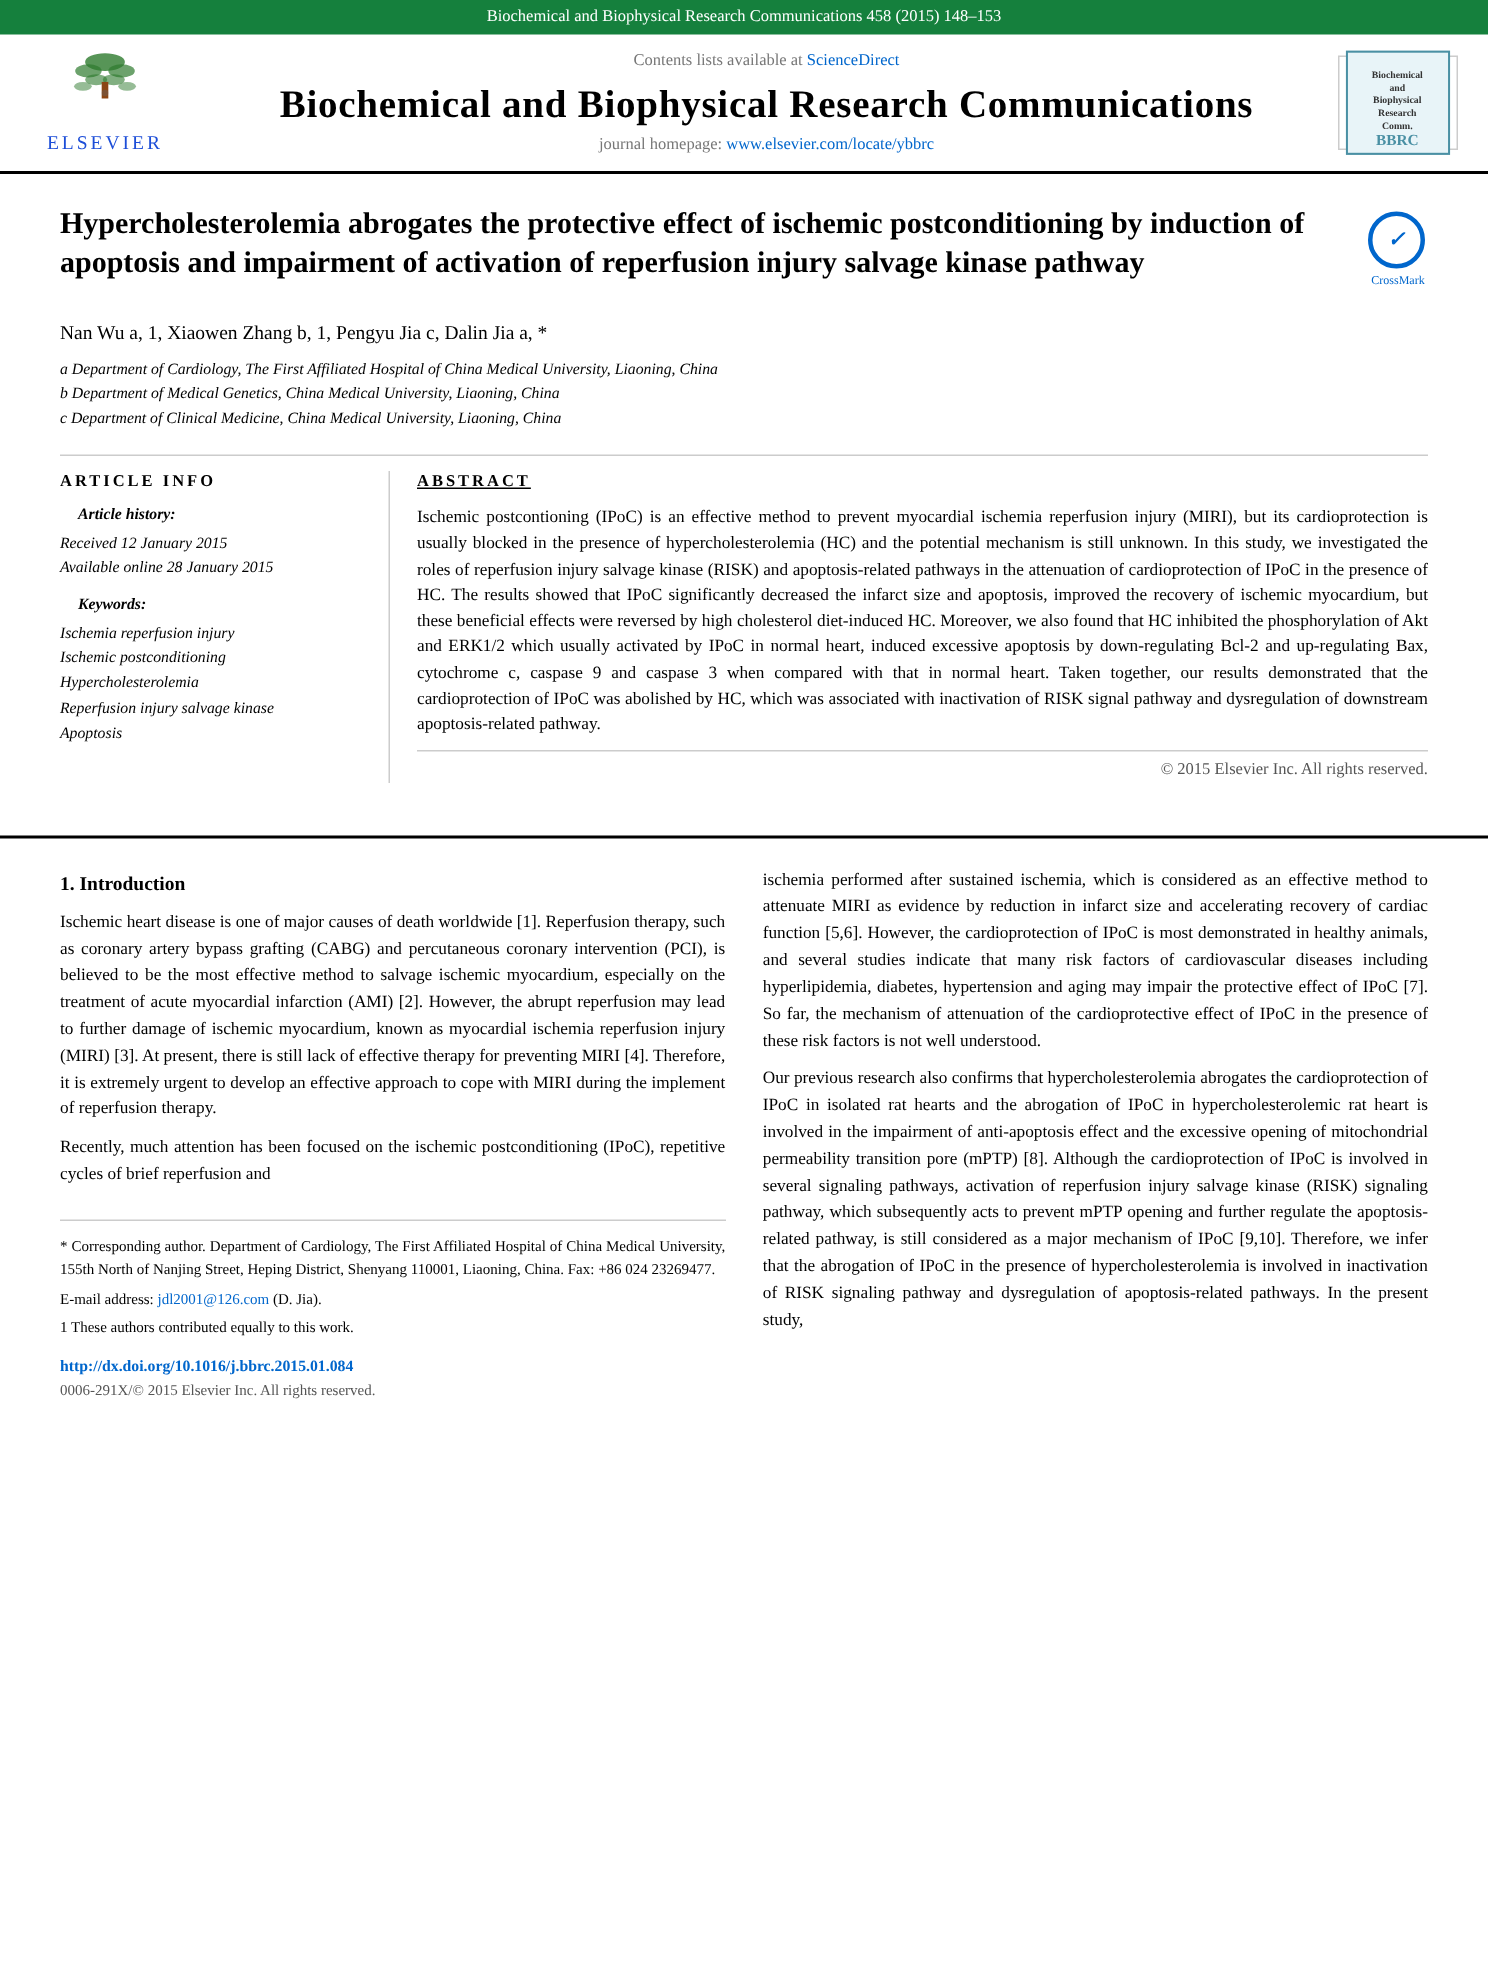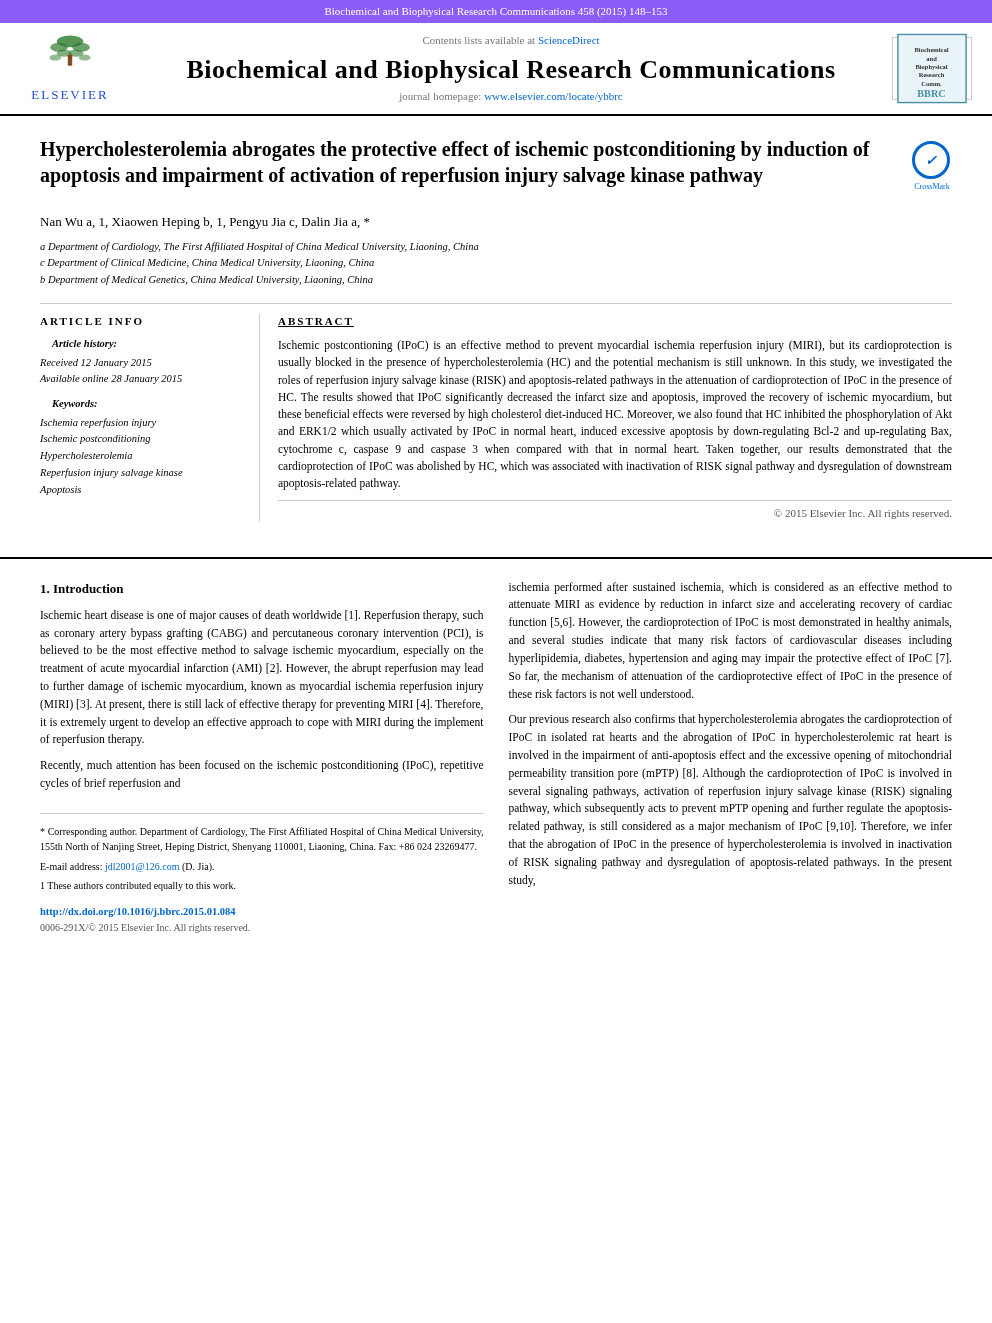--- a/index.html
+++ b/index.html
@@ -7,21 +7,21 @@
       font-family: 'Times New Roman', Times, serif;
       background: #fff;
       color: #000;
       width: 992px;
       min-height: 1323px;
       font-size: 13px;
       line-height: 1.4;
     }
 
     .top-bar {
-      background: #8b5cf6;
+      background: #15803d;
       text-align: center;
       padding: 4px 0;
       font-size: 11px;
       color: #fff;
     }
 
     .header-section {
       border-bottom: 2px solid #000;
       padding: 10px 20px 10px 20px;
       display: flex;
@@ -362,27 +362,27 @@
 
   <div class="article-title-section">
     <div class="article-title">Hypercholesterolemia abrogates the protective effect of ischemic postconditioning by induction of apoptosis and impairment of activation of reperfusion injury salvage kinase pathway</div>
     <div class="crossmark-logo">
       <div class="crossmark-circle">✓</div>
       <div style="font-size:8px; text-align:center; color:#0066cc; margin-top:2px;">CrossMark</div>
     </div>
   </div>
 
   <div class="authors-line">
-    <span>Nan Wu a, 1, Xiaowen Heping b, 1, Pengyu Jia c, Dalin Jia a, *</span>
+    <span>Nan Wu a, 1, Xiaowen Zhang b, 1, Pengyu Jia c, Dalin Jia a, *</span>
   </div>
 
   <div class="affiliations">
     <div>a Department of Cardiology, The First Affiliated Hospital of China Medical University, Liaoning, China</div>
+    <div>b Department of Medical Genetics, China Medical University, Liaoning, China</div>
     <div>c Department of Clinical Medicine, China Medical University, Liaoning, China</div>
-    <div>b Department of Medical Genetics, China Medical University, Liaoning, China</div>
   </div>
 
   <div class="divider"></div>
 
   <div class="two-col-section">
 
     <div class="article-info-col">
       <h3>ARTICLE INFO</h3>
 
       <div class="section-title">Article history:</div>

